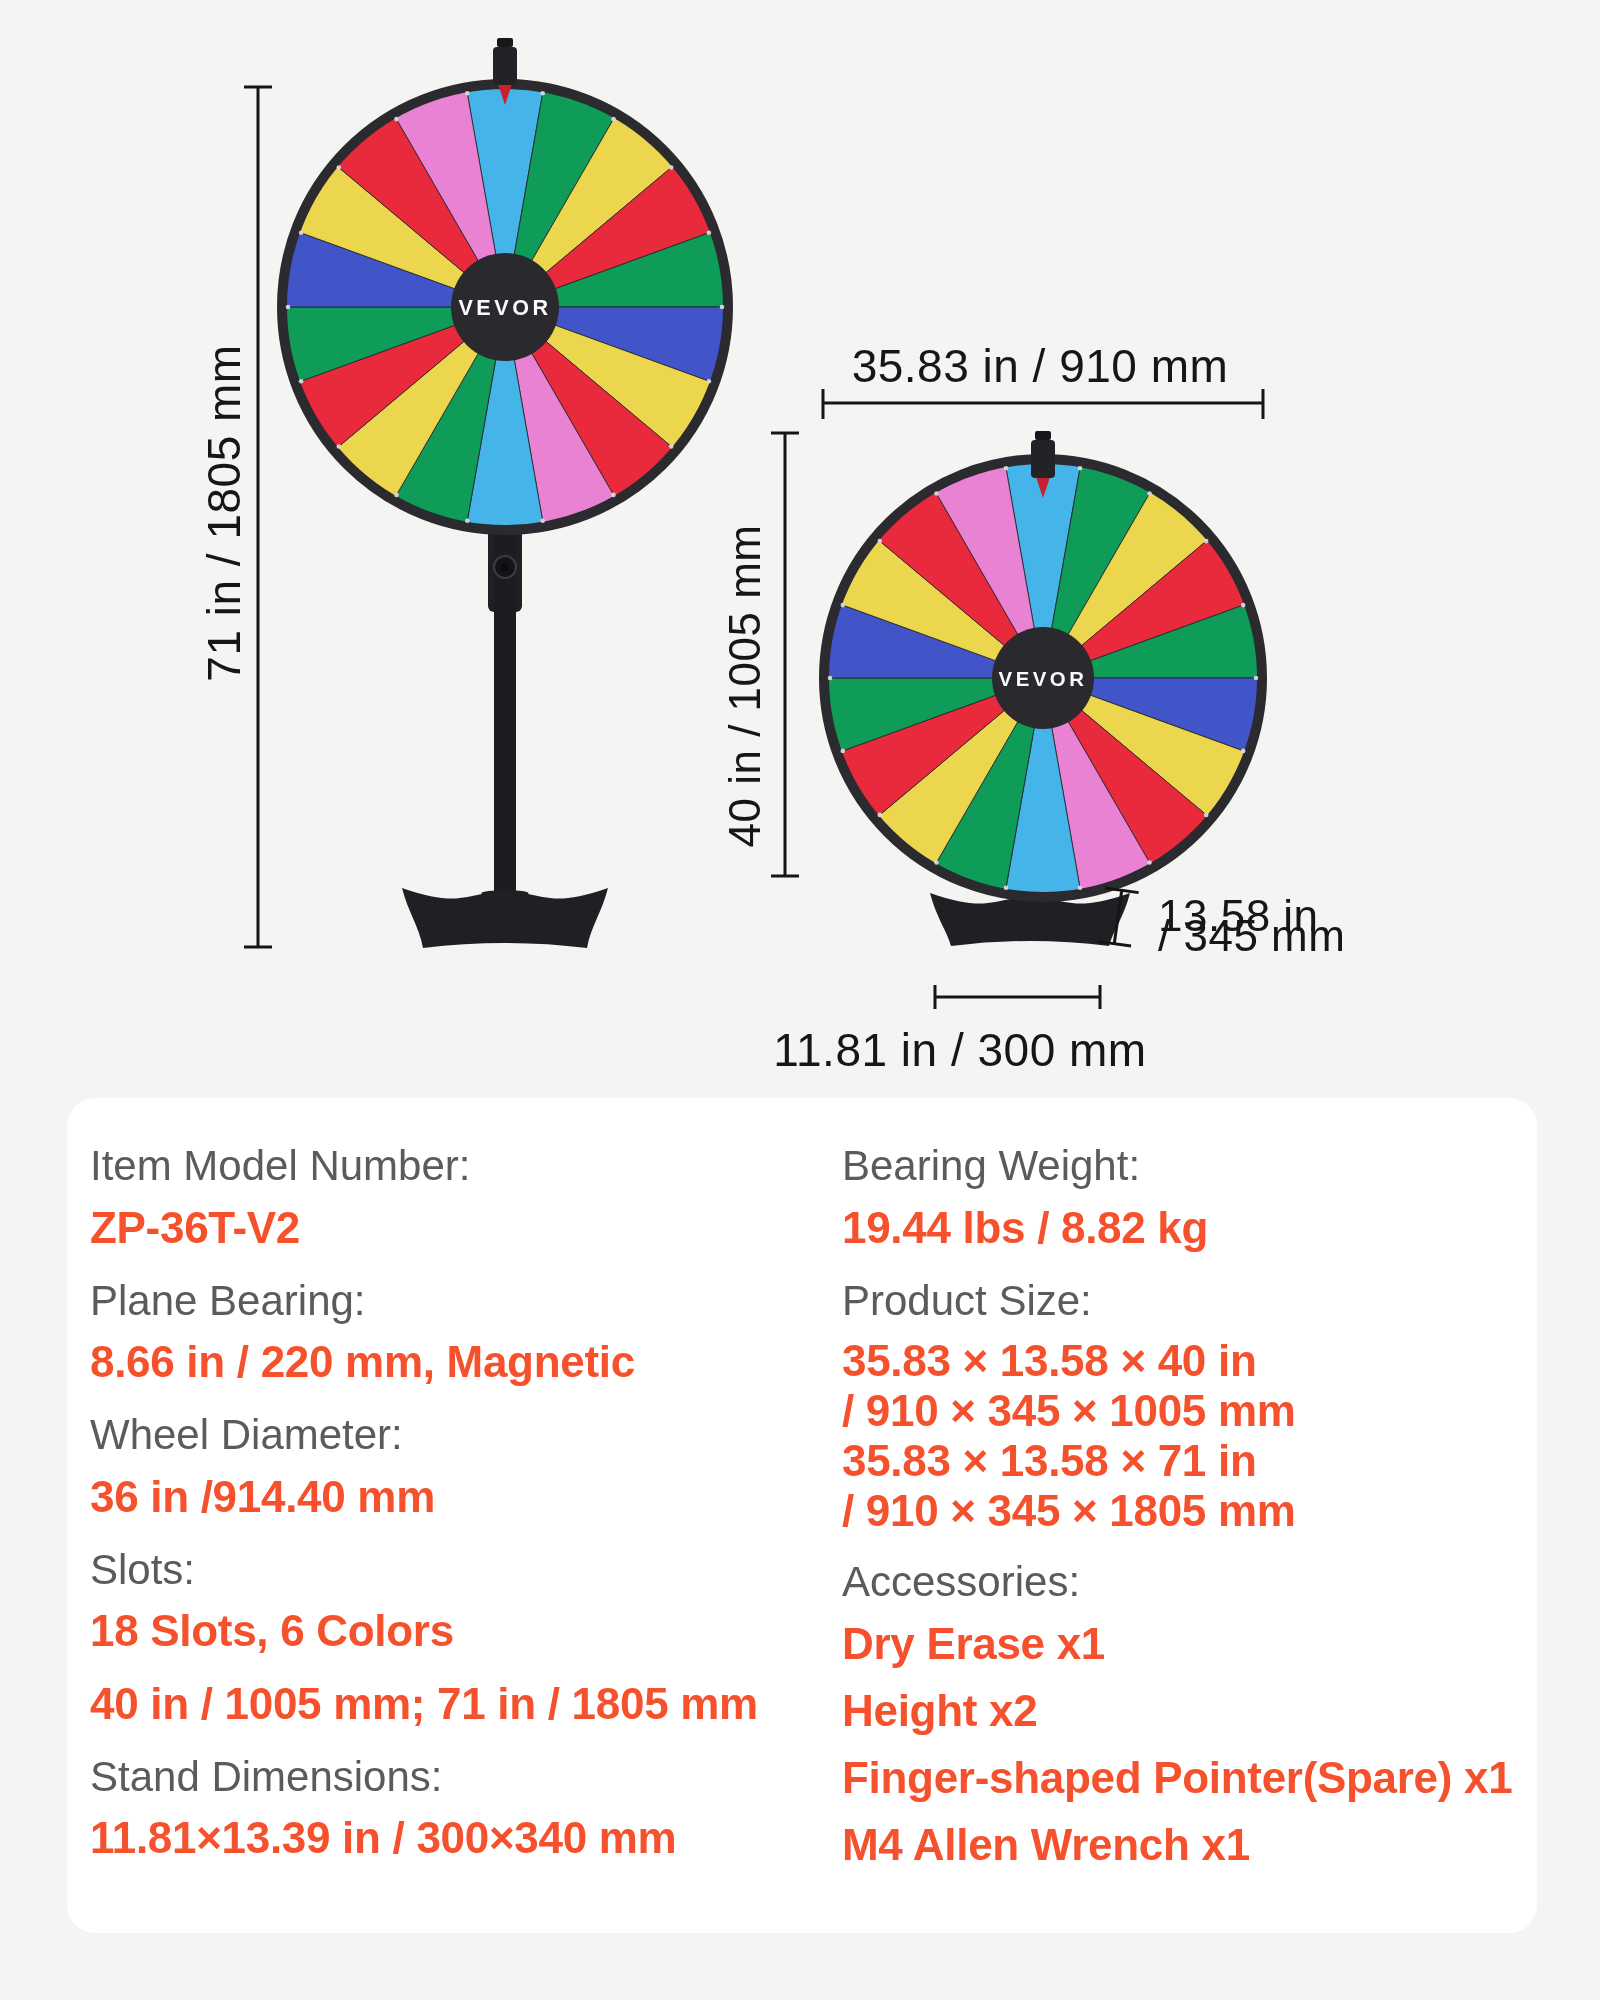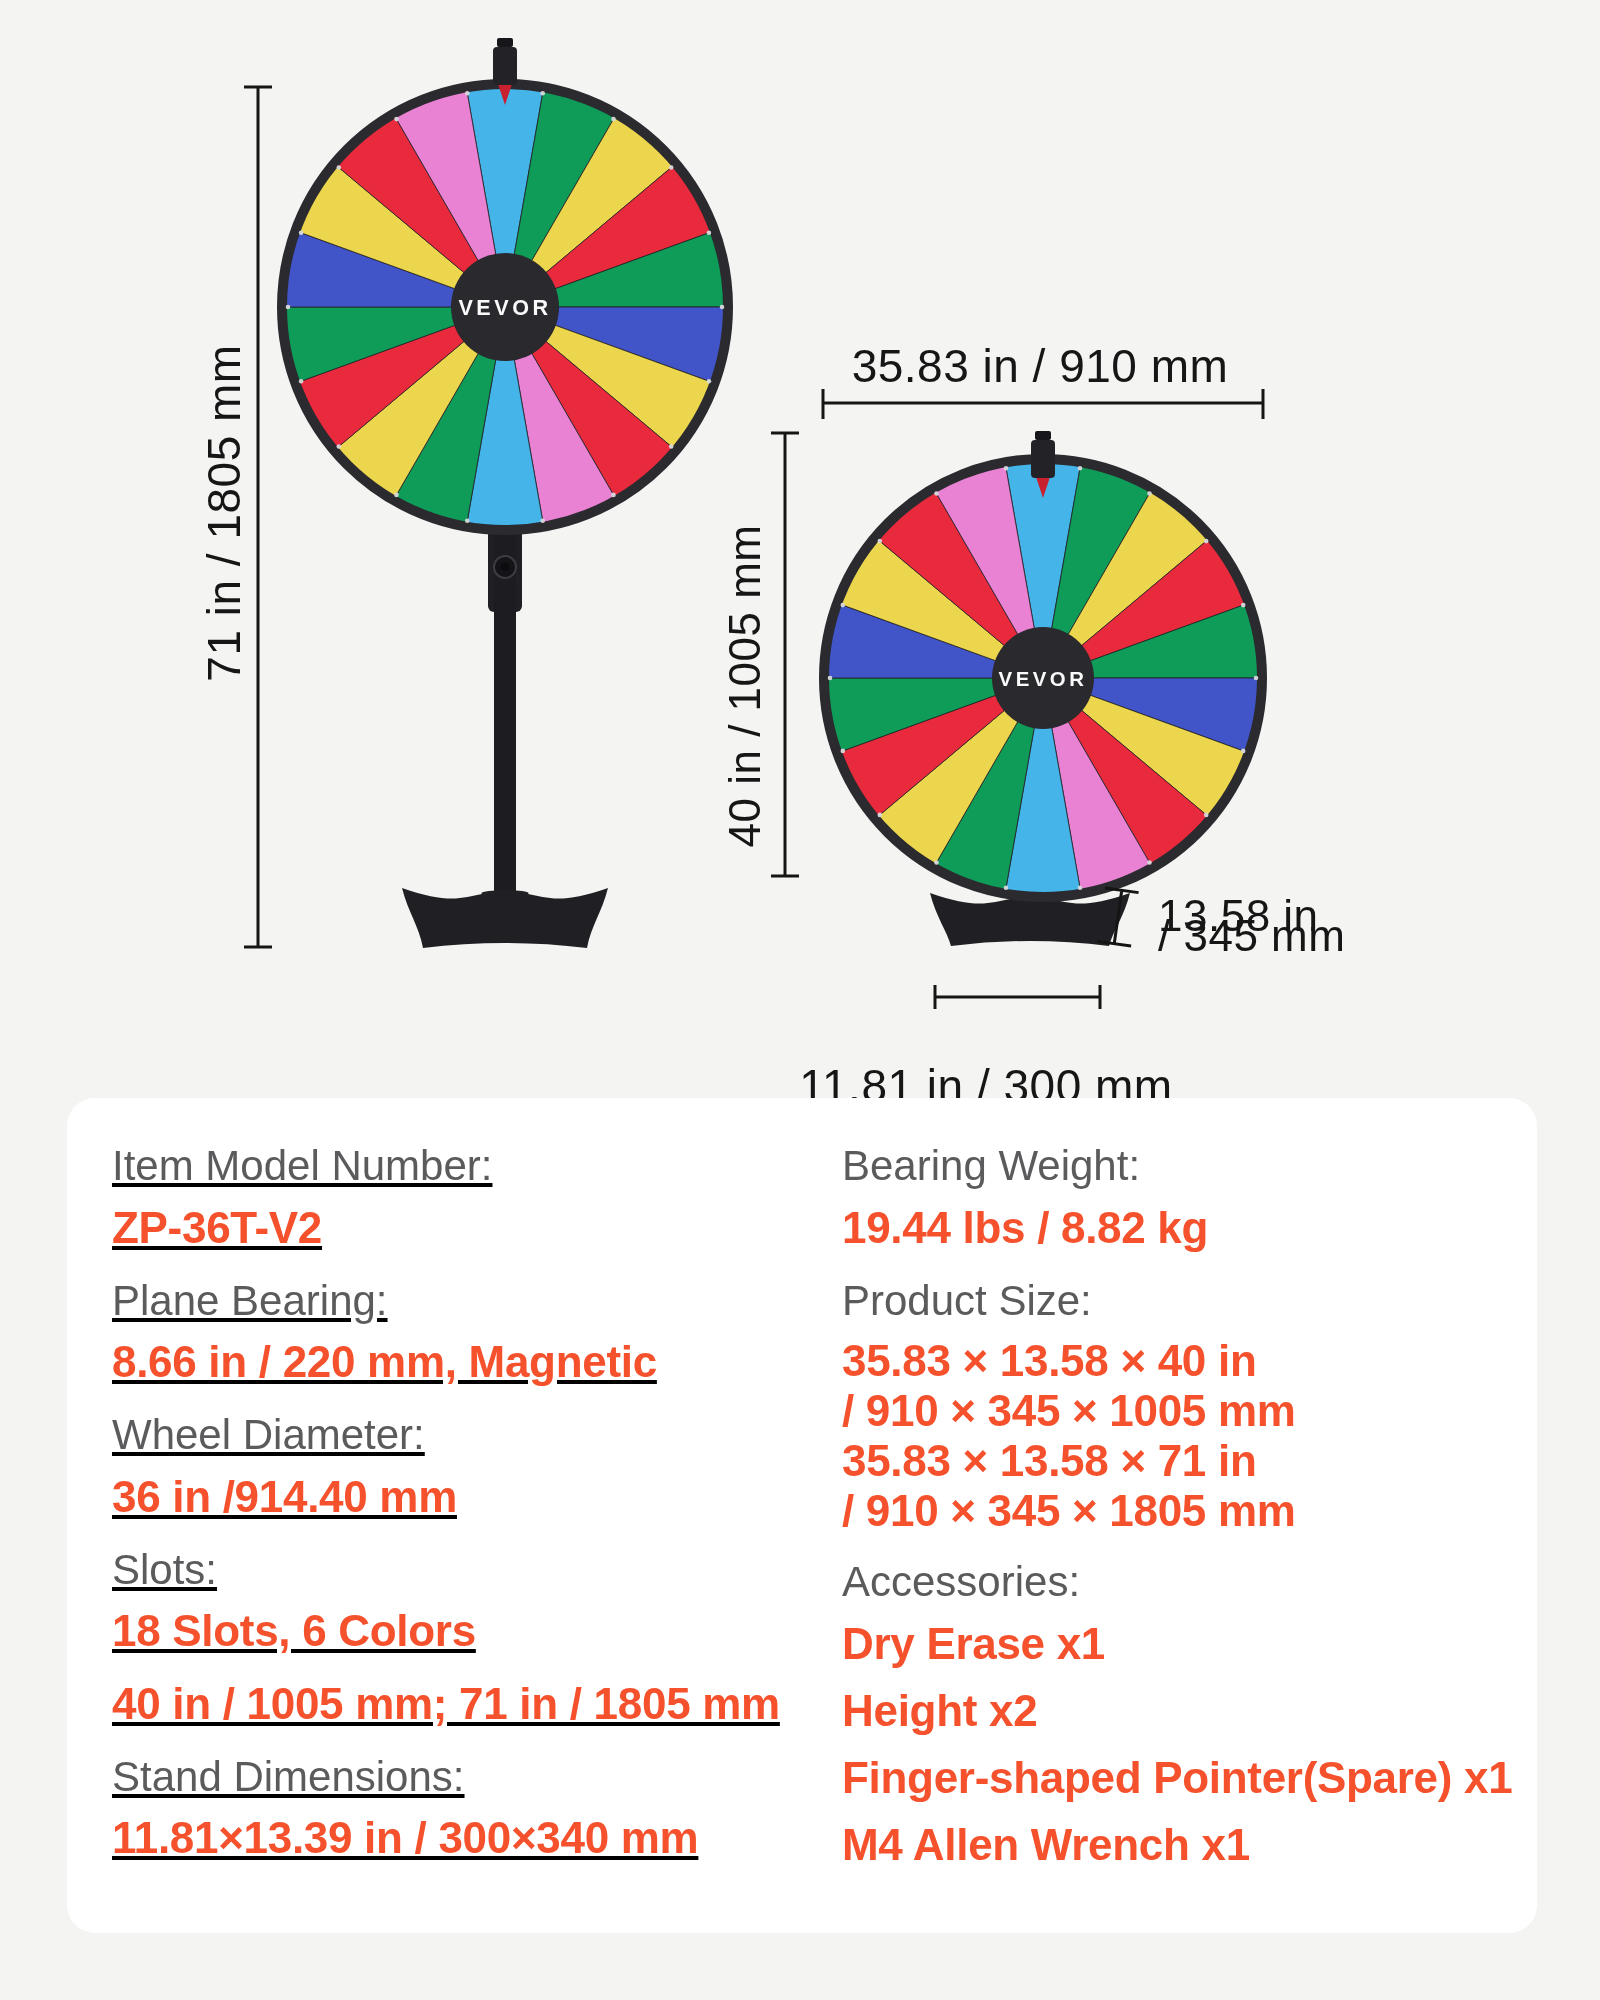--- a/index.html
+++ b/index.html
@@ -15,21 +15,21 @@
     transform:translate(-50%,-50%);
   }
   .dim-label.big{font-size:46px;}
   .dim-label.rot{transform:translate(-50%,-50%) rotate(-90deg);}
   .dim-label.anchor-left{transform:translateY(-50%);}
   .panel{
     position:absolute;left:67px;top:1098px;width:1470px;height:835px;
     background:#ffffff;border-radius:28px;
   }
   .spec-col{position:absolute;top:42px;width:690px;}
-  .spec-col.left{left:45px;text-decoration:underline;}
+  .spec-col.left{left:23px;}
   .spec-col.right{left:775px;}
   .spec-group{margin-bottom:22px;}
   .spec-label{
     font:400 42px/1.25 "Liberation Sans",sans-serif;
     color:#5b5b5d;margin-bottom:10px;
   }
   .spec-value{
     font:700 44px/1.14 "Liberation Sans",sans-serif;
     color:#f4512c;letter-spacing:-0.3px;margin-bottom:6px;
   }
@@ -161,21 +161,21 @@
   <div class="dim-label big rot" style="left:224px;top:513px;">71 in / 1805 mm</div>
 
   <div class="dim-label big" style="left:1040px;top:366px;">35.83 in / 910 mm</div>
 
   <div class="dim-label rot" style="left:745px;top:686px;">40 in / 1005 mm</div>
 
   <div class="dim-label anchor-left" style="left:1158px;top:916px;">13.58 in</div>
 
   <div class="dim-label anchor-left" style="left:1158px;top:936px;">/ 345 mm</div>
 
-  <div class="dim-label big" style="left:986px;top:1050px;margin-top:36px;">11.81 in / 300 mm</div>
+  <div class="dim-label big" style="left:960px;top:1050px;">11.81 in / 300 mm</div>
 
   <div class="panel">
     <div class="spec-col left" id="spec-col-left">
         <div class="spec-group">
           <div class="spec-label">Item Model Number:</div>
           <div class="spec-value">ZP-36T-V2</div>
         </div>
         <div class="spec-group">
           <div class="spec-label">Plane Bearing:</div>
           <div class="spec-value">8.66 in / 220 mm, Magnetic</div>

